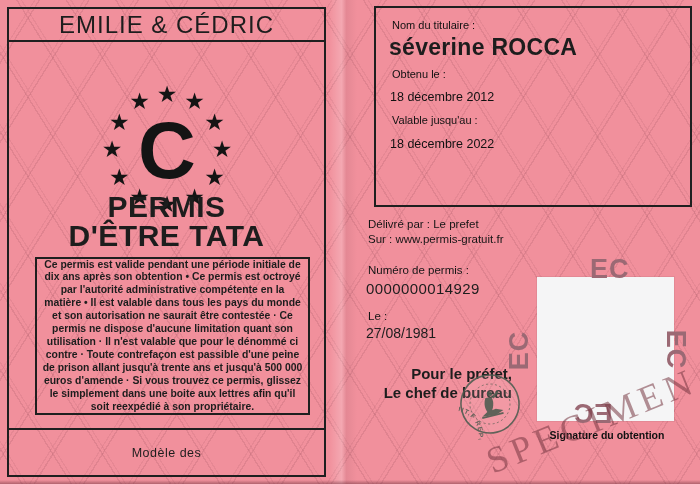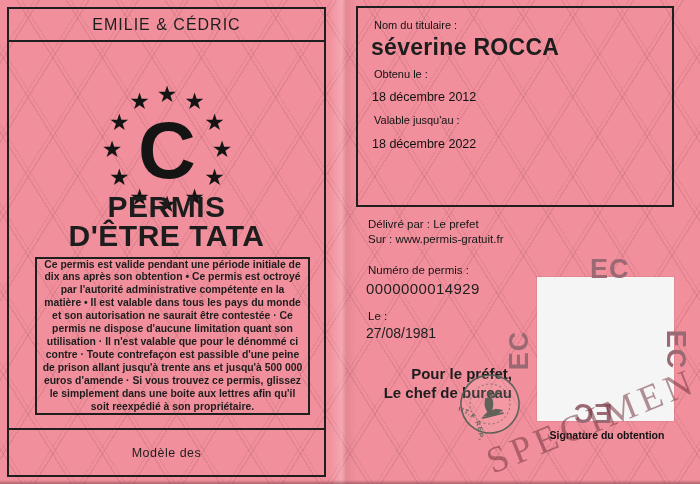--- a/index.html
+++ b/index.html
@@ -26,21 +26,21 @@
 
   
   .page-left{
     position:absolute;left:7px;top:7px;width:319px;height:470px;z-index:2;
     border:2px solid #1f1f1f;
   }
   .couple-header{
     position:absolute;top:0;left:0;right:0;height:33px;
     border-bottom:2px solid #1f1f1f;
     display:flex;align-items:center;justify-content:center;
-    font-size:16px;letter-spacing:1px;
+    font-size:24px;letter-spacing:1px;
   }
   .emblem{position:absolute;left:0;top:33px;right:0;height:170px;}
   .star-ring{position:absolute;left:158px;top:107px;width:0;height:0;}
   .star{
     position:absolute;left:-13px;top:-13px;width:26px;height:26px;
     font-size:23px;line-height:26px;text-align:center;color:#141414;
   }
   .big-c{
     position:absolute;left:158px;top:107px;width:0;height:0;
     display:flex;align-items:center;justify-content:center;
@@ -67,21 +67,21 @@
     position:absolute;left:0;right:0;bottom:0;height:47px;
     border-top:2px solid #1f1f1f;
     display:flex;flex-direction:row;align-items:center;justify-content:center;gap:1px;
   }
   .footer-line1{font-size:12.5px;letter-spacing:.5px;}
   .footer-line2{font-size:15.5px;letter-spacing:1px;}
 
   
   .page-right{position:absolute;left:345px;top:0;width:355px;height:484px;z-index:2;}
   .name-box{
-    position:absolute;left:11px;top:6px;width:318px;height:201px;
+    position:absolute;left:29px;top:6px;width:318px;height:201px;
     border:2px solid #1f1f1f;
   }
   .nb-label{position:absolute;left:16px;font-size:11px;color:#111;}
   .nb-value{position:absolute;left:14px;font-size:12.5px;color:#111;}
   .lbl-nom{top:11px;}
   .holder-name{position:absolute;left:13px;top:26px;font-size:23px;font-weight:700;letter-spacing:.3px;}
   .lbl-obtenu{top:60px;}
   .val-obtenu{top:82px;}
   .lbl-valable{top:106px;}
   .val-valable{top:129px;}

